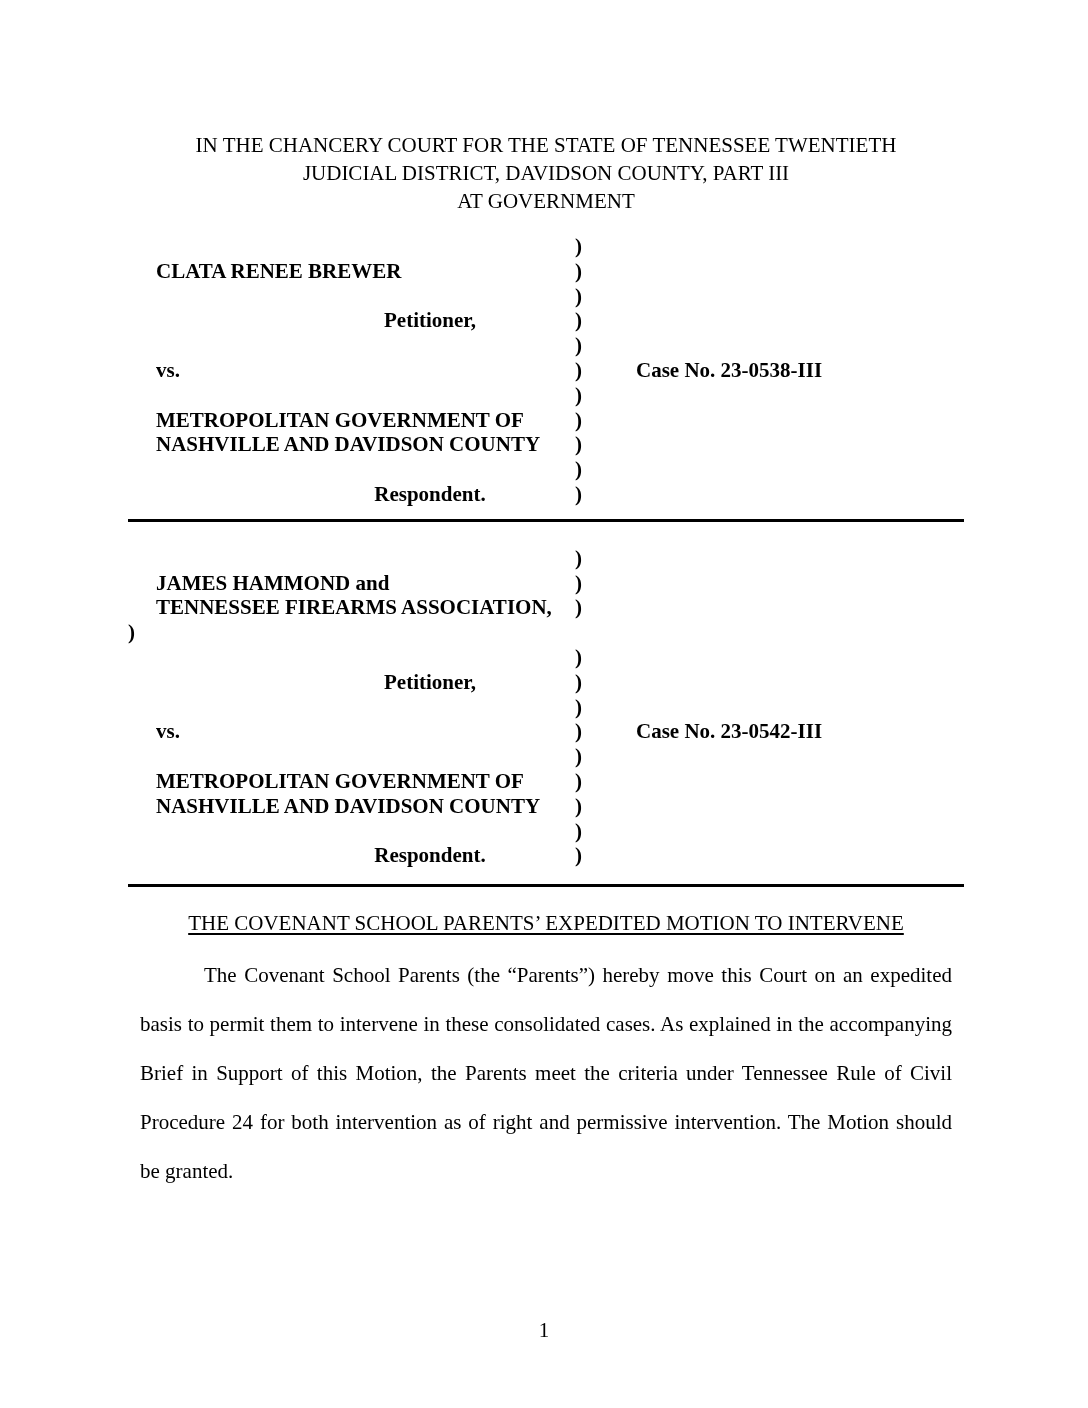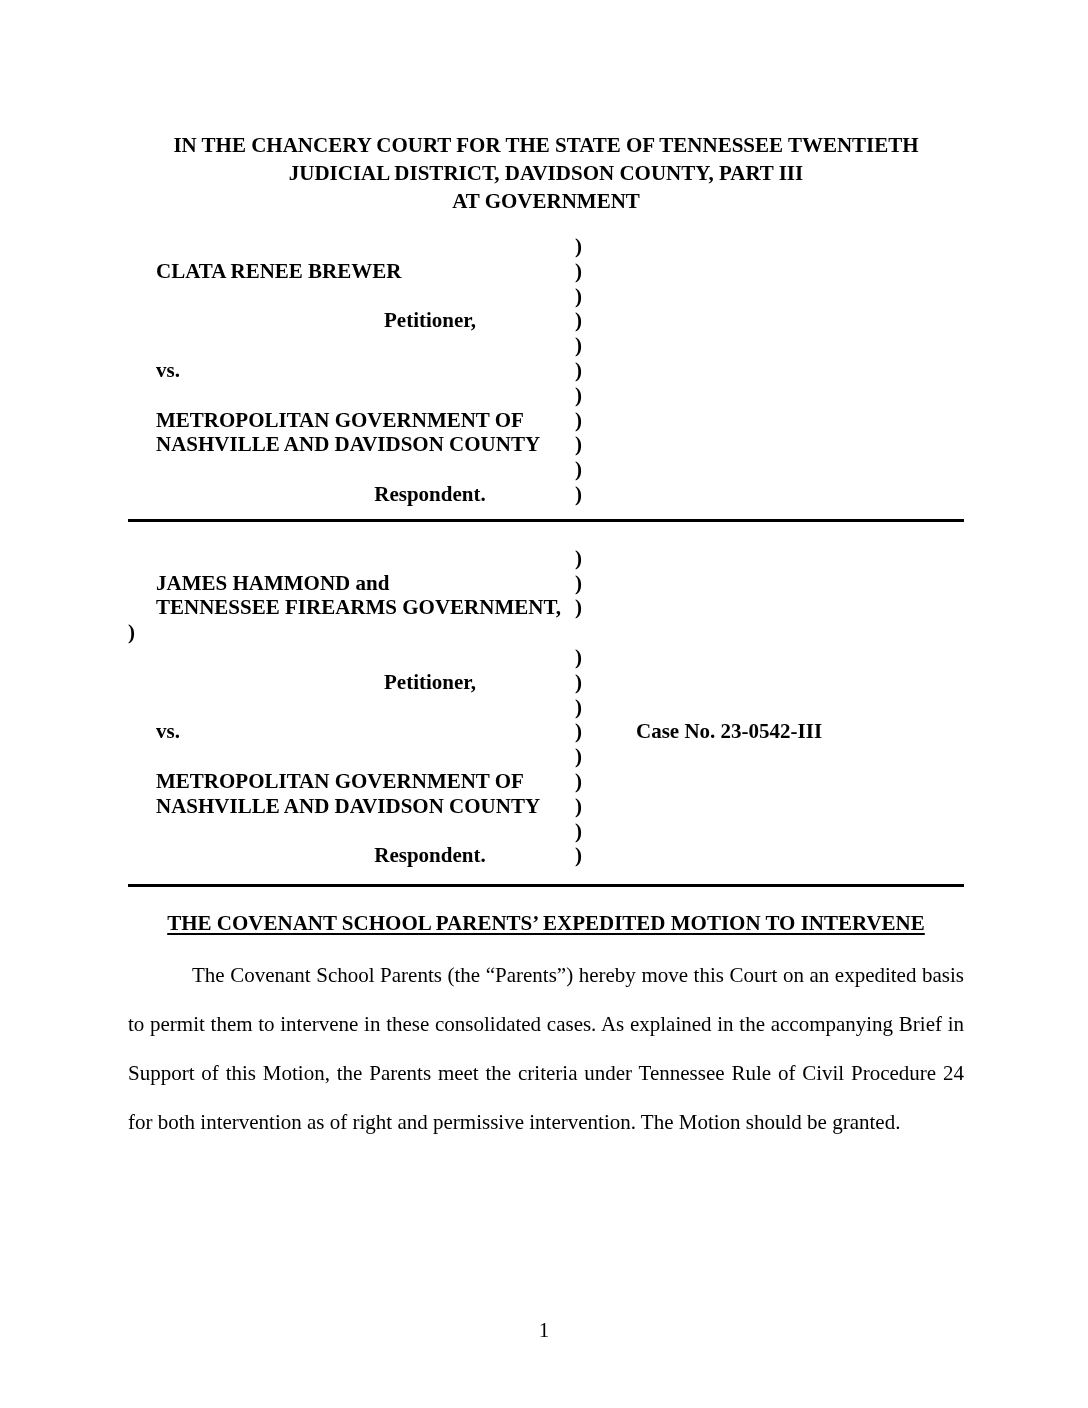--- a/index.html
+++ b/index.html
@@ -10,21 +10,21 @@
     background: #ffffff;
     color: #000000;
     font-family: "Liberation Serif", serif;
     overflow: hidden;
   }
   .content {
     padding: 131px 124px 0 128px;
   }
   .court-header {
     text-align: center;
-    font-weight: bold;
+    font-weight: normal;
     font-size: 21px;
     line-height: 28px;
   }
   .caption {
     font-weight: bold;
     font-size: 21px;
     margin-top: 19px;
   }
   .caption2 { margin-top: 24px; }
   .cap-row {
@@ -53,30 +53,30 @@
   }
   .rule {
     border-top: 3px solid #000000;
   }
   .rule1 { margin-top: 12px; }
   .rule2 { margin-top: 16px; }
   .doc-title {
     margin: 22px 0 0 0;
     text-align: center;
     font-size: 21px;
-    font-weight: bold;
+    font-weight: normal;
     line-height: 28px;
   }
   .doc-title .underlined {
     text-decoration: underline;
     text-decoration-thickness: 2px;
     text-underline-offset: 3px;
   }
   .body-para {
-    margin: 0;
+    margin: 12px;
     font-size: 21px;
     line-height: 49px;
     text-align: justify;
     text-indent: 64px;
   }
   .body-para.first { margin-top: 14px; }
   .page-number {
     position: absolute;
     top: 1318px;
     left: 0;
@@ -119,20 +119,21 @@
         <span class="cap-right"></span>
       </div>
       <div class="cap-row">
         <span class="cap-left"></span>
         <span class="cap-paren">)</span>
         <span class="cap-right"></span>
       </div>
       <div class="cap-row">
         <span class="cap-left">vs.</span>
         <span class="cap-paren">)</span>
+        <span class="cap-right">Case No. 23-0538-III</span>
       </div>
       <div class="cap-row">
         <span class="cap-left"></span>
         <span class="cap-paren">)</span>
         <span class="cap-right"></span>
       </div>
       <div class="cap-row">
         <span class="cap-left">METROPOLITAN GOVERNMENT OF</span>
         <span class="cap-paren">)</span>
       </div>
@@ -159,21 +160,21 @@
         <span class="cap-left"></span>
         <span class="cap-paren">)</span>
         <span class="cap-right"></span>
       </div>
       <div class="cap-row">
         <span class="cap-left">JAMES HAMMOND and</span>
         <span class="cap-paren">)</span>
         <span class="cap-right"></span>
       </div>
       <div class="cap-row">
-        <span class="cap-left">TENNESSEE FIREARMS GOVERNMENT,</span>
+        <span class="cap-left">TENNESSEE FIREARMS ASSOCIATION,</span>
         <span class="cap-paren">)</span>
         <span class="cap-right"></span>
       </div>
       <div class="cap-row">
         <span class="cap-paren">)</span>
         <span class="cap-right"></span>
       </div>
       <div class="cap-row">
         <span class="cap-left"></span>
         <span class="cap-paren">)</span>

